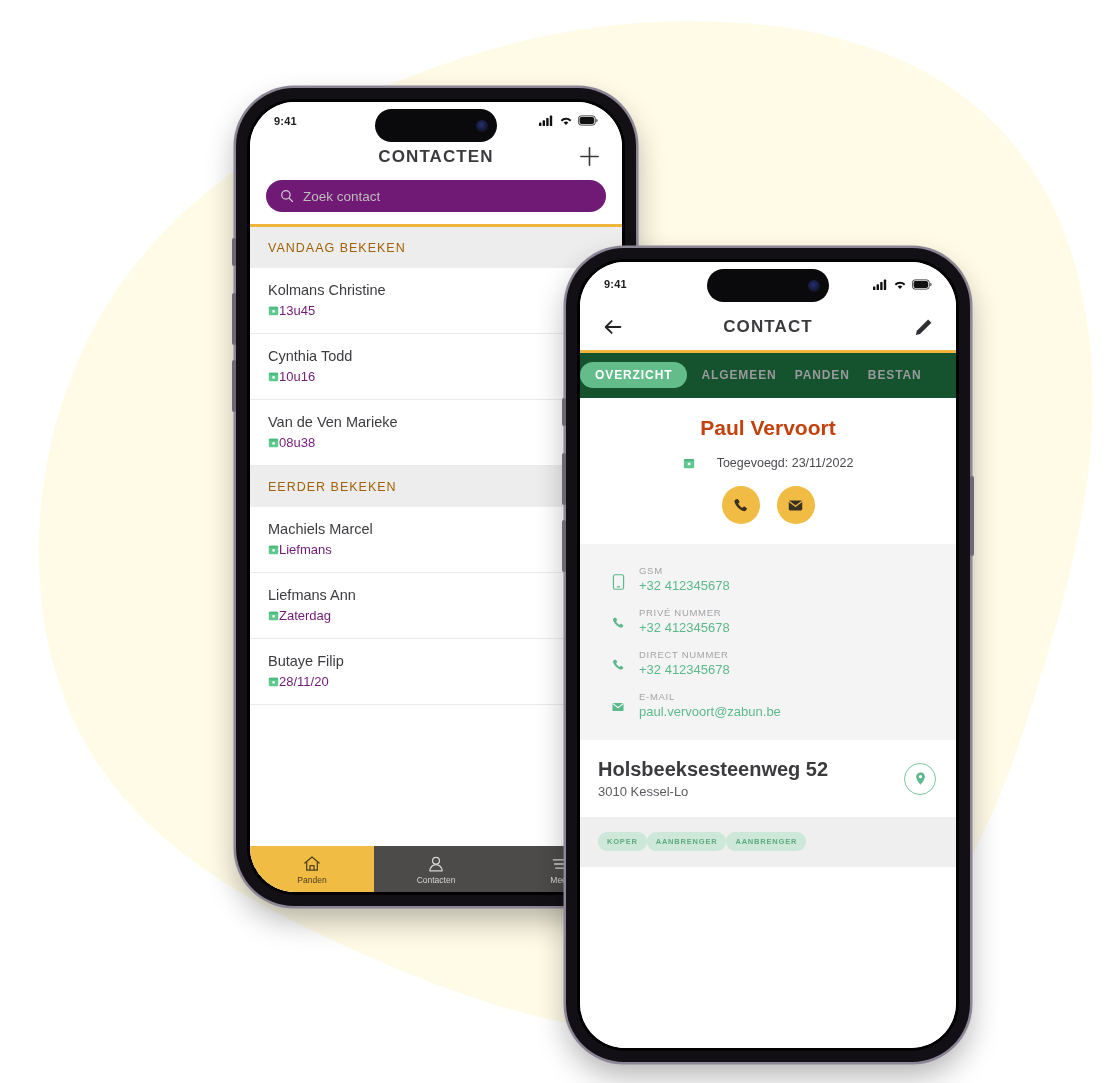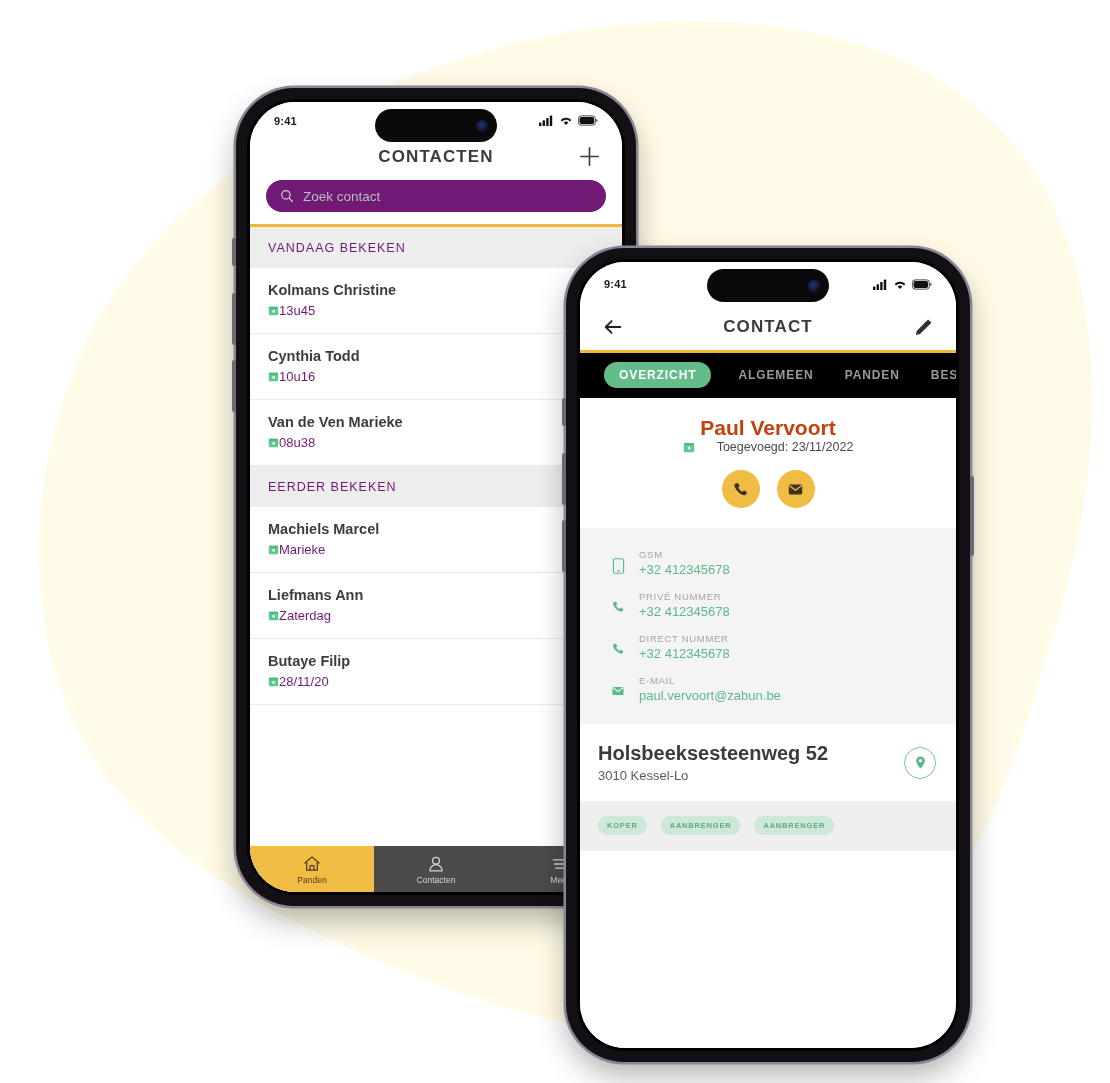--- a/index.html
+++ b/index.html
@@ -126,32 +126,32 @@
   }
   .yellow-rule { height: 3px; background: #f0b63c; }
 
   
   .list-scroll { background: #fff; height: 100%; }
   .section-head {
     background: #ededed;
     padding: 14px 18px 13px 18px;
     font-size: 12.5px;
     letter-spacing: 1px;
-    color: #701a75;
+    color: #a16207;
   }
   .contact-row {
     display: flex; align-items: center;
     justify-content: space-between;
     padding: 14px 18px 15px 18px;
     border-bottom: 1px solid #eceaea;
     background: #fff;
     cursor: pointer;
   }
   .contact-name {
-    font-size: 14.5px; font-weight: bold; color: #3c3c40;
+    font-size: 14.5px; font-weight: normal; color: #3c3c40;
     margin-bottom: 5px;
   }
   .contact-meta {
     display: flex; align-items: center; 
     font-size: 13px; color: #701a75;
   }
   .cal-ico { width: 11px; height: 11px; display:block; }
   .call-btn {
     width: 30px; height: 30px; border-radius: 50%;
     border: 1.6px solid #4cb97e;
@@ -173,23 +173,23 @@
     gap: 1px;
     background: #4d4a4a;
     color: #d6d4d4;
     font-size: 8.5px;
     cursor: pointer;
   }
   .tab.active { background: #f0bc43; color: #504021; }
 
   
   .chip-row {
-    display: flex; align-items: center; gap: 23px;
-    background: #000000;
-    padding: 9px 14px 10px 24px;
+    display: flex; align-items: center; gap: 10px;
+    background: #14532d;
+    padding: 9px 14px 10px 0;
     overflow: hidden;
     white-space: nowrap;
   }
   .chip {
     font-size: 12px; font-weight: bold;
     letter-spacing: .9px;
     color: #9a9a9e;
     padding: 6px 4px;
     cursor: pointer;
   }
@@ -200,21 +200,21 @@
     padding: 6px 15px;
   }
 
   .profile-block {
     background: #fff;
     padding: 18px 14px 20px 14px;
     text-align: center;
   }
   .profile-name { font-size: 21px; font-weight: bold; color: #c2410c; }
   .profile-sub {
-    margin-top: 0;
+    margin-top: 16px;
     font-size: 12.5px; color: #4a4a50;
     display: flex; align-items: center; justify-content: center; gap: 22px;
   }
   .round-actions { margin-top: 16px; display: flex; justify-content: center; gap: 17px; }
   .round-btn {
     width: 38px; height: 38px; border-radius: 50%;
     background: #f0bc43;
     display: flex; align-items: center; justify-content: center;
     cursor: pointer;
   }
@@ -235,21 +235,21 @@
   }
   .addr-line1 { font-size: 20px; font-weight: bold; color: #3b3b3f; }
   .addr-line2 { font-size: 13px; color: #5a5a60; margin-top: 3px; }
   .pin-btn {
     width: 32px; height: 32px; border-radius: 50%;
     border: 1.5px solid #7cc79c;
     display: flex; align-items: center; justify-content: center;
     flex:none; cursor: pointer;
   }
 
-  .tag-block { background: #efefef; padding: 15px 18px 16px 18px; display: flex; gap: 14px; }
+  .tag-block { background: #efefef; padding: 15px 18px 16px 18px; display: flex; gap: 0; }
   .tag {
     background: #cde8d8;
     color: #5eab80;
     font-size: 7.5px;
     font-weight: bold;
     letter-spacing: .8px;
     border-radius: 9px;
     padding: 5px 9px;
     cursor: pointer;
   }
@@ -381,21 +381,21 @@
             <div class="section-head">EERDER BEKEKEN</div>
             <div class="contact-row">
               <div>
          <div class="contact-name">Machiels Marcel</div>
          <div class="contact-meta">
                   <svg class="cal-ico" viewBox="0 0 14 14">
     <rect x="1" y="2.2" width="12" height="11" rx="1.6" fill="#5ec98e"></rect>
     <rect x="1" y="2.2" width="12" height="2.6" rx="1.2" fill="#4cb97e"></rect>
     <rect x="5.6" y="6.6" width="3" height="3" fill="#fff"></rect>
                   </svg>
-                  <span>Marieke</span>
+                  <span>Liefmans</span>
                 </div>
        </div>
        <div class="call-btn">
                 <svg width="14" height="14" viewBox="0 0 24 24">
     <path d="M6.6 3.2c.6-.5 1.5-.4 2 .3l1.8 2.4c.4.6.3 1.4-.2 1.9l-1 .9c-.3.3-.4.7-.2 1.1a12 12 0 0 0 5.2 5.2c.4.2.8.1 1.1-.2l.9-1c.5-.5 1.3-.6 1.9-.2l2.4 1.8c.7.5.8 1.4.3 2l-1.3 1.5c-.8.9-2 1.3-3.2 1C11.6 19 5 12.4 3.5 7c-.3-1.2.1-2.4 1-3.2z" fill="#4cb97e"></path>
                 </svg>
               </div>
             </div>
             <div class="contact-row">
               <div>

